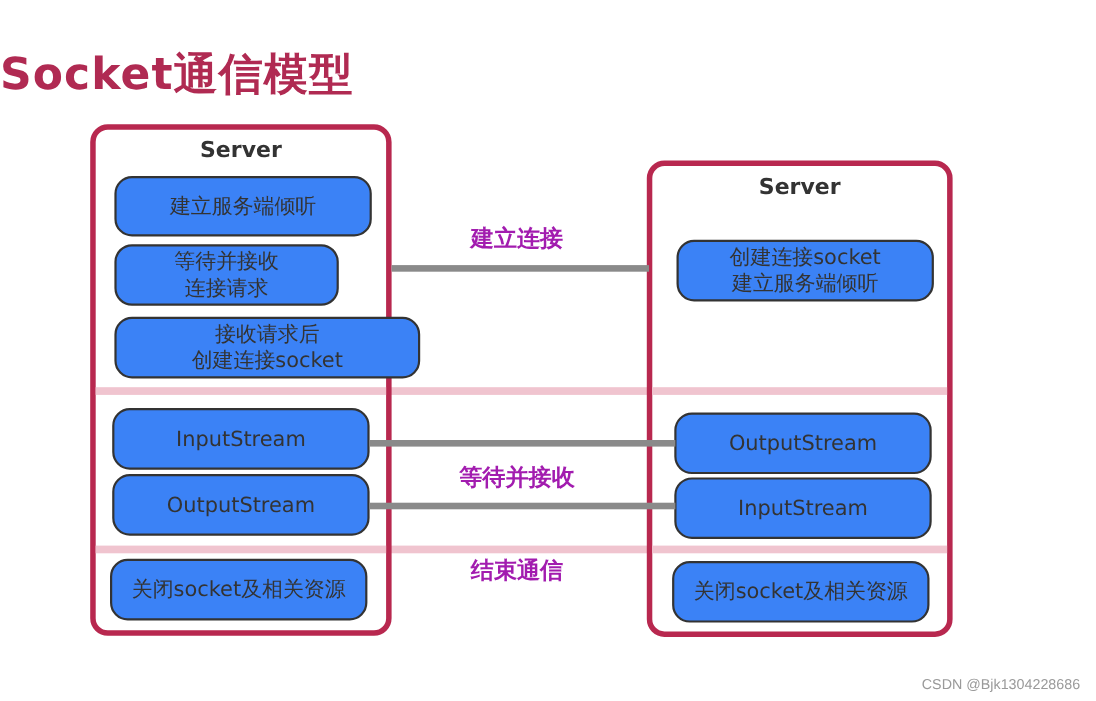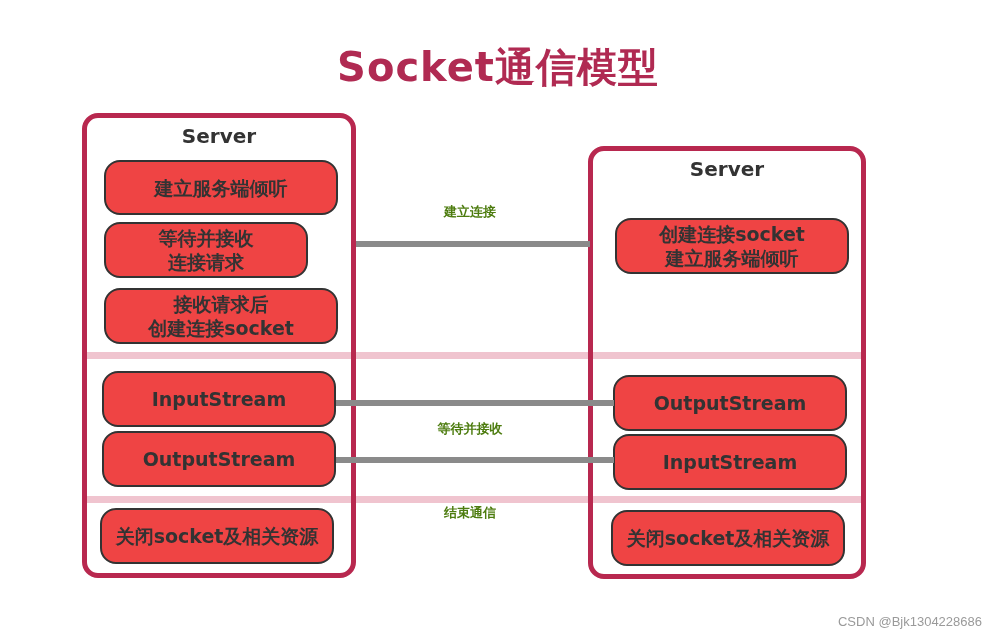--- a/index.html
+++ b/index.html
@@ -1,28 +1,28 @@
 <!DOCTYPE html>
 <html><head>
 <meta charset="utf-8">
 <style>
   html, body { margin:0; padding:0; }
   body { width:996px; height:637px; background:#ffffff; position:relative; overflow:hidden;
          font-family:"DejaVu Sans","Liberation Sans",sans-serif; color:#333; }
-  .title { position:absolute; left:0; width:996px; top:40px; text-align:center;
+  .title { position:absolute; left:0; width:996px; top:40px; 
            font-size:40px; font-weight:bold; color:#b02a52; letter-spacing:1px; }
   .panel { position:absolute; border:5px solid #b8284f; border-radius:16px; background:#fff; box-sizing:border-box; }
   .panel-title { position:absolute; left:0; right:0; text-align:center; font-size:20px; font-weight:bold; color:#333; }
-  .box { position:absolute; border:2px solid #333; border-radius:16px; background:#ef4444; box-sizing:border-box;
+  .box { position:absolute; border:2px solid #333; border-radius:16px; background:#3b82f6; box-sizing:border-box;
          display:flex; align-items:center; justify-content:center; text-align:center;
-         font-size:19px; line-height:24px; color:#333; font-weight:bold; }
+         font-size:19px; line-height:24px; color:#333; font-weight:normal; }
   .box span { display:block; }
   .band { position:absolute; height:7px; background:#f0c4cf; }
   .conn { position:absolute; height:6px; background:#8a8a8a; }
-  .phase { position:absolute; font-size:13px; font-weight:bold; color:#4d7c0f; text-align:center; width:160px; }
+  .phase { position:absolute; font-size:21px; font-weight:bold; color:#a21caf; text-align:center; width:160px; }
   .watermark { position:absolute; right:14px; bottom:8px; font-family:"Liberation Sans",sans-serif; font-size:13px; color:#9a9a9a; }
 </style>
 </head>
 <body>
 
 <div class="title">Socket通信模型</div>
 
 <div class="band" style="left:84px; width:778px; top:352px;"></div>
 <div class="band" style="left:84px; width:778px; top:496px;"></div>
 
@@ -36,21 +36,21 @@
   <div>
       <span>建立服务端倾听</span>
     </div>
 </div>
 <div class="box" style="left:104px; top:222px; width:204px; height:56px;">
   <div>
       <span>等待并接收</span>
       <span>连接请求</span>
     </div>
 </div>
-<div class="box" style="left:104px; top:288px; width:234px; height:56px;">
+<div class="box" style="left:104px; top:288px; width:278px; height:56px;">
   <div>
       <span>接收请求后</span>
       <span>创建连接socket</span>
     </div>
 </div>
 
 <div class="box" style="left:102px; top:371px; width:234px; height:56px;">
   <span>InputStream</span>
 </div>
 <div class="box" style="left:102px; top:431px; width:234px; height:56px;">

